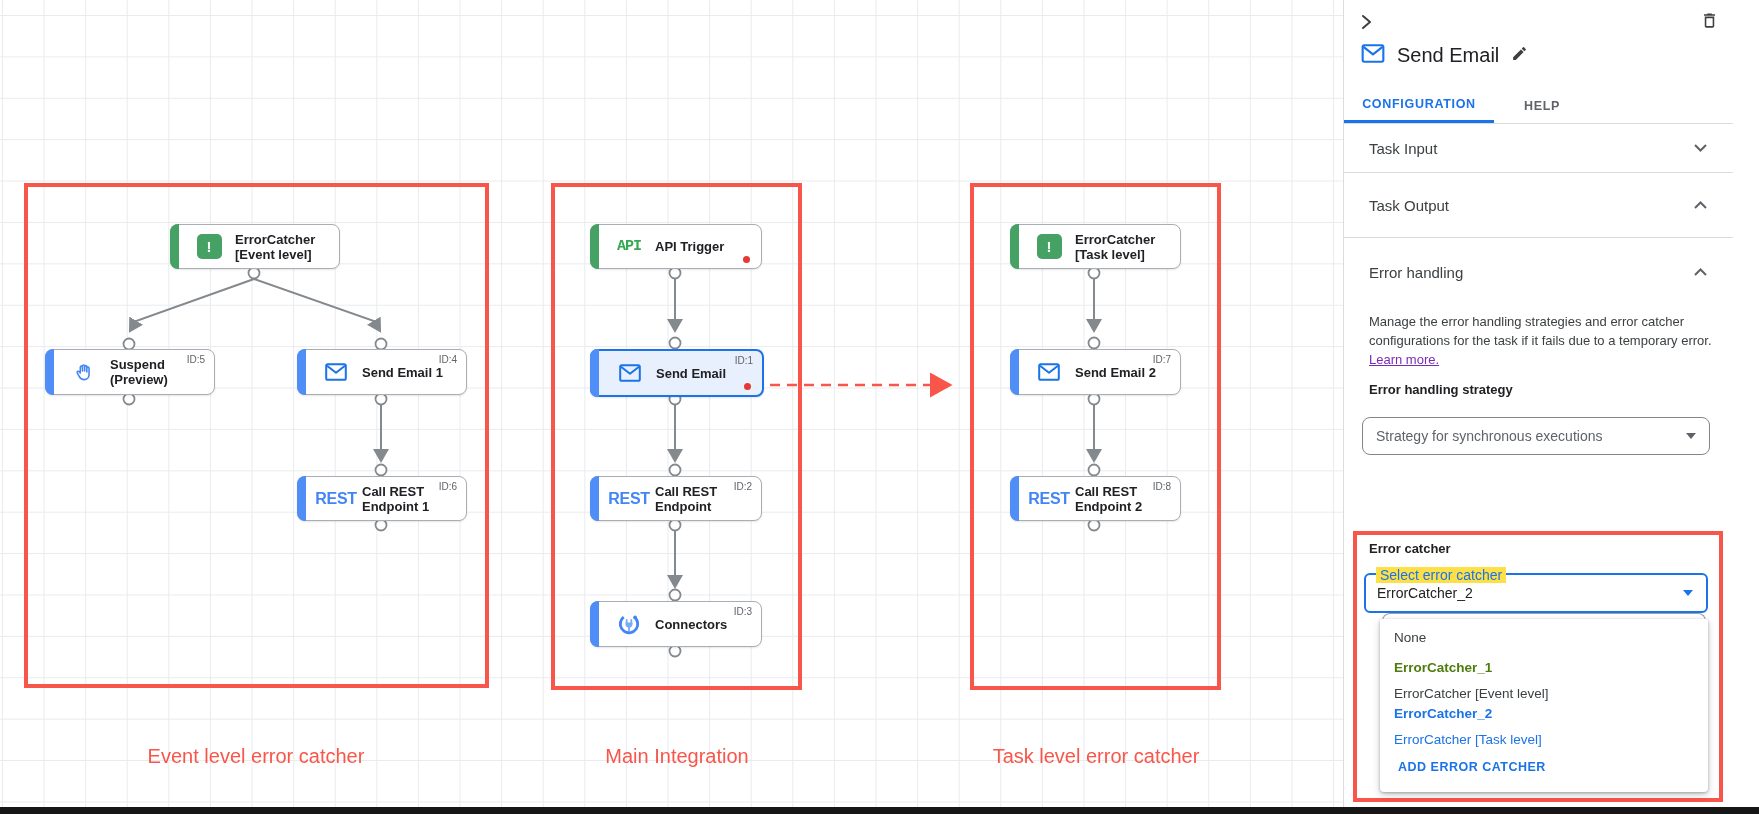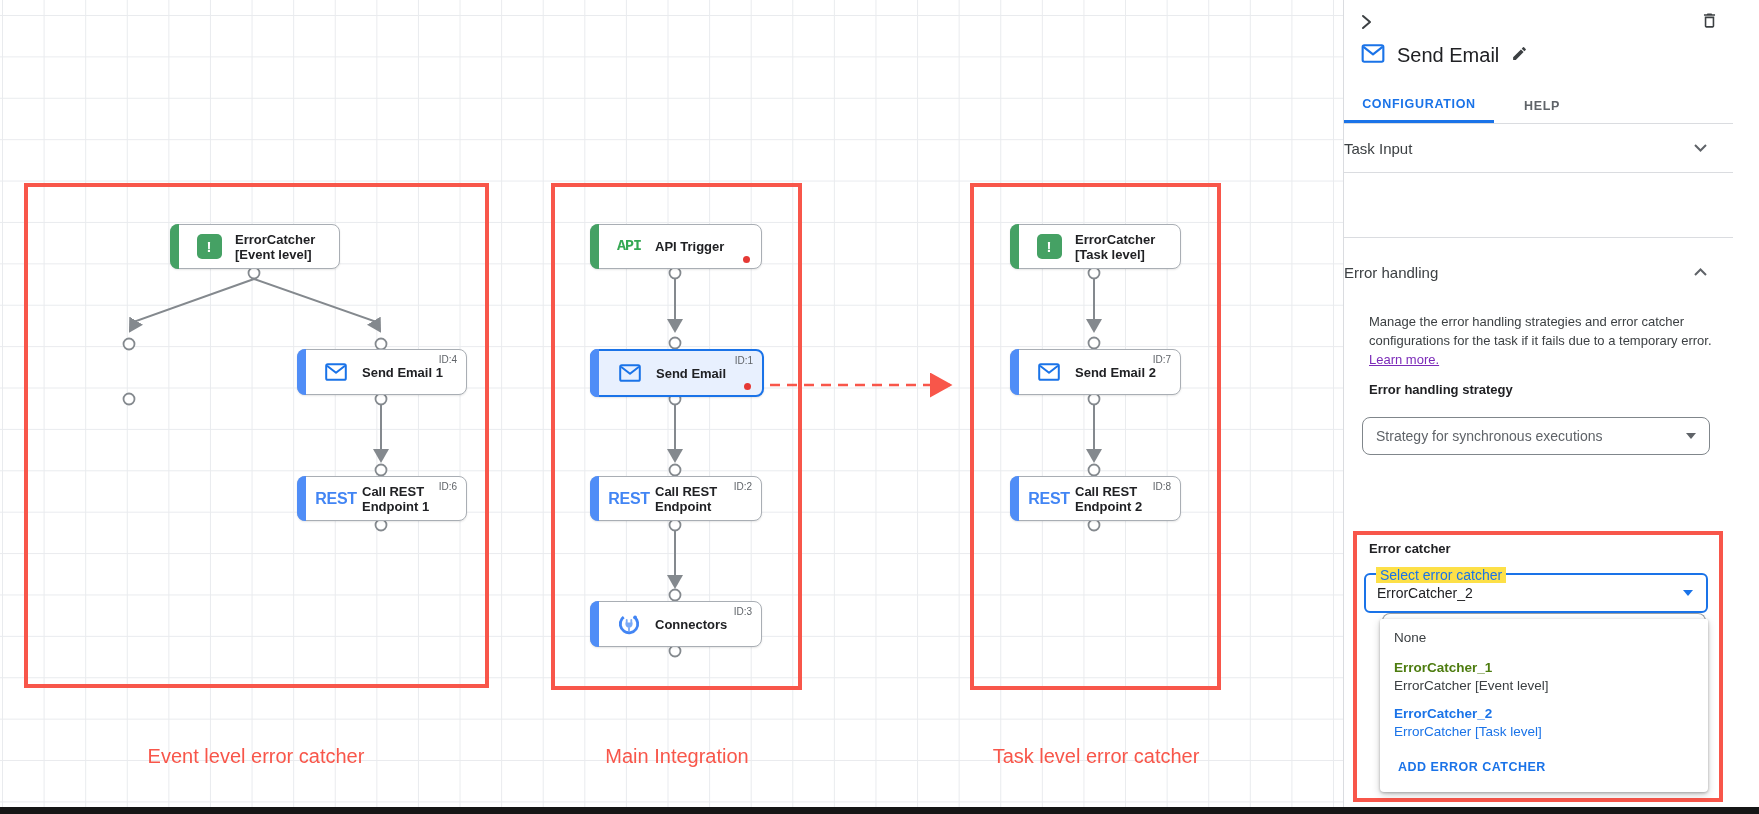--- a/index.html
+++ b/index.html
@@ -32,21 +32,21 @@
   #panel{position:absolute;left:1343px;top:0;width:416px;height:814px;background:#fff;border-left:1px solid #dadce0;}
   .picon{position:absolute;cursor:pointer;}
   #ptitle{position:absolute;left:17px;top:44px;display:flex;align-items:center;gap:12px;}
   #ptitle .t{font-size:20px;color:#202124;}
   .tabs{position:absolute;left:0;top:88px;width:389px;height:35px;border-bottom:1px solid #dadce0;display:flex;}
   .tab{height:35px;display:flex;align-items:center;justify-content:center;font-size:12.5px;font-weight:700;
        letter-spacing:.7px;cursor:pointer;}
   .tab.active{color:#1a73e8;width:150px;border-bottom:3px solid #1a73e8;box-sizing:border-box;}
   .tab.idle{color:#5f6368;width:64px;margin-left:16px;}
   .secrow{position:absolute;left:0;width:389px;display:flex;align-items:center;cursor:pointer;}
-  .secrow .slabel{font-size:15px;font-weight:500;color:#3c4043;}
+  .secrow .slabel{margin-left:25px;font-size:15px;font-weight:500;color:#3c4043;}
   .secrow svg{position:absolute;right:26px;}
   .divider{position:absolute;left:0;width:389px;height:0;border-bottom:1px solid #dadce0;}
   #desc{position:absolute;left:25px;top:312px;width:352px;font-size:13px;line-height:19px;color:#3c4043;}
   #learnmore{display:block;color:#7b2ab8;text-decoration:underline;cursor:pointer;margin-top:0px;}
   #stratlabel{position:absolute;left:25px;top:382px;font-size:13px;font-weight:700;color:#202124;}
   .select{position:absolute;left:18px;width:346px;height:36px;border:1px solid #80868b;border-radius:8px;
           display:flex;align-items:center;background:#fff;cursor:pointer;}
   .select .ph{margin-left:13px;font-size:14px;color:#5f6368;}
   .caret{position:absolute;right:13px;width:0;height:0;border-left:5px solid transparent;
          border-right:5px solid transparent;border-top:6px solid #5f6368;}
@@ -56,21 +56,21 @@
             background:#fff;display:flex;align-items:center;cursor:pointer;}
   #ecselect .val{margin-left:11px;font-size:14px;color:#202124;}
   #ecselect .flabel{position:absolute;left:10px;top:-8px;background:#fde047;padding:0 4px;font-size:14px;color:#1a73e8;}
   #ecselect .caret{border-top-color:#1a73e8;}
   #ghostfield{position:absolute;left:38px;top:613px;width:322px;height:16px;border:1px solid #9aa0a6;
               border-bottom:none;border-radius:8px 8px 0 0;z-index:1;}
   #menu{position:absolute;left:36px;top:619px;width:328px;height:173px;background:#fff;z-index:2;
         border-radius:2px 2px 4px 4px;box-shadow:0 1px 3px rgba(0,0,0,.28),0 3px 8px rgba(0,0,0,.18);}
   .mi{position:absolute;left:14px;font-size:13.5px;color:#3c4043;cursor:pointer;white-space:nowrap;}
   .mi .nm{font-weight:600;color:#4d7c0f;display:block;}
-  .mi .ds{display:block;margin-top:3px;}
+  .mi .ds{display:block;margin-top:11px;}
   .mi.bluesel .nm,.mi.bluesel .ds{color:#1a73e8;}
   #addec{position:absolute;left:18px;top:141px;font-size:12.5px;font-weight:700;color:#1a73e8;
          letter-spacing:.5px;cursor:pointer;}
   #blackbar{position:absolute;left:0;bottom:0;width:1759px;height:7px;background:#161616;}
 </style>
 </head>
 <body>
 
 <div id="app">
 
@@ -132,20 +132,33 @@
       <span class="nicon">
           <span class="ecbox">!</span>
         </span>
       <div class="nlabel">
           <span>ErrorCatcher</span>
           <span>[Event level]</span>
         </div>
       <span class="nid"></span>
     </div>
 
+    <div class="node" style="left:45px;top:349px;width:168px;height:44px">
+      <span class="bar blue"></span>
+      <span class="nicon">
+        <svg width="21" height="21" viewBox="0 0 24 24" fill="none" stroke="#4285f4" stroke-width="1.8" stroke-linecap="round" stroke-linejoin="round">
+          <path d="M7.2 11.5V6a1.25 1.25 0 0 1 2.5 0v4.4M9.7 10.2V4.6a1.25 1.25 0 0 1 2.5 0v5.6M12.2 10.2V5.4a1.25 1.25 0 0 1 2.5 0v6M14.7 11.4V7a1.25 1.25 0 0 1 2.5 0v7.2c0 3.6-2.4 5.9-5.6 5.9-2.8 0-4.4-1.3-5.7-3.8l-2.2-4c-.3-.7 0-1.4.7-1.7.5-.2 1.1 0 1.5.4l1.3 1.6"></path>
+        </svg>
+      </span>
+      <div class="nlabel">
+          <span>Suspend</span>
+          <span>(Preview)</span>
+        </div>
+      <span class="nid">ID:5</span>
+    </div>
 
     <div class="node" style="left:297px;top:349px;width:168px;height:44px">
       <span class="bar blue"></span>
       <span class="nicon">
         <svg width="22" height="18" viewBox="0 0 22 18">
             <rect x="1.2" y="1.2" width="19.6" height="15.6" rx="1.6" fill="#fff" stroke="#1a73e8" stroke-width="2"></rect>
             <path d="M2 2.8 L11 9.8 L20 2.8" fill="none" stroke="#1a73e8" stroke-width="2" stroke-linejoin="round"></path>
           </svg>
       </span>
       <div class="nlabel">
@@ -300,20 +313,26 @@
     </div>
 
     <div class="secrow" style="top:124px;height:48px">
       <span class="slabel">Task Input</span>
       <svg width="13" height="8" viewBox="0 0 13 8">
           <polyline points="1,1 6.5,6.5 12,1" fill="none" stroke="#5f6368" stroke-width="2"></polyline>
         </svg>
     </div>
     <div class="divider" style="top:172px"></div>
 
+    <div class="secrow" style="top:173px;height:64px">
+      <span class="slabel">Task Output</span>
+      <svg width="13" height="8" viewBox="0 0 13 8">
+          <polyline points="1,7 6.5,1.5 12,7" fill="none" stroke="#5f6368" stroke-width="2"></polyline>
+        </svg>
+    </div>
     <div class="divider" style="top:237px"></div>
 
     <div class="secrow" style="top:252px;height:40px">
       <span class="slabel">Error handling</span>
       <svg width="13" height="8" viewBox="0 0 13 8">
           <polyline points="1,7 6.5,1.5 12,7" fill="none" stroke="#5f6368" stroke-width="2"></polyline>
         </svg>
     </div>
 
     <div id="desc">

